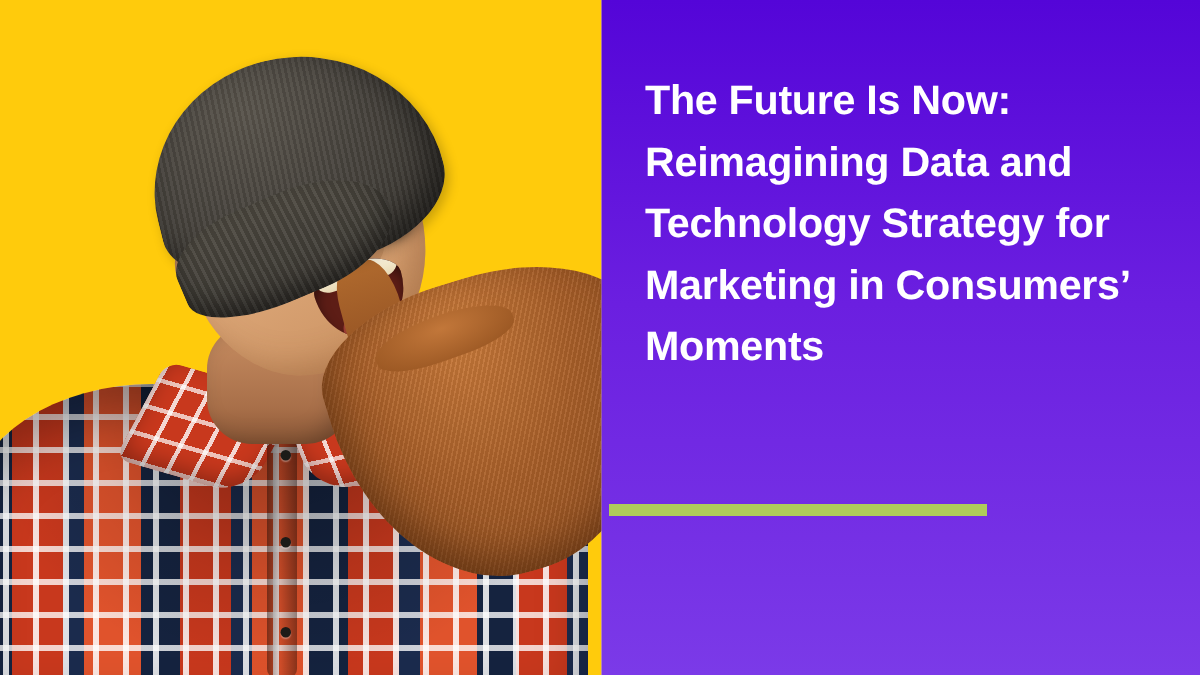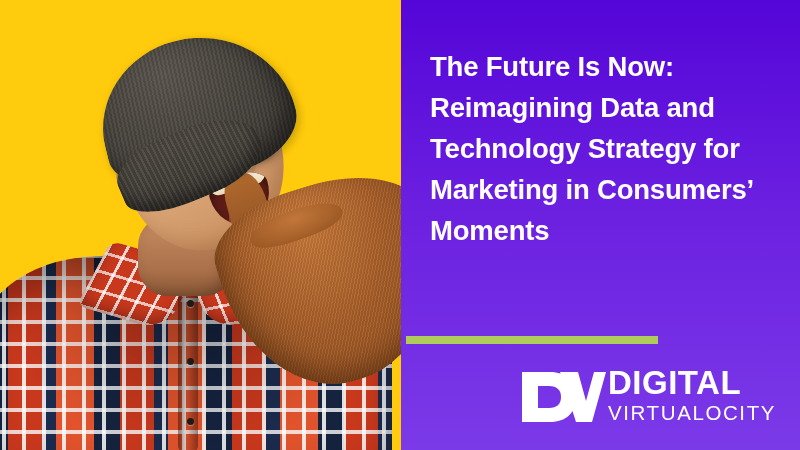--- a/index.html
+++ b/index.html
@@ -382,35 +382,15 @@
 
     </div>
   </div>
 
   <div class="content-panel">
 
     <h1 class="headline">The Future Is Now: Reimagining Data and Technology Strategy for Marketing in Consumers’ Moments</h1>
 
     <div class="divider"></div>
 
-    <div class="logo">
-
-      <div class="logo-mark">
-        <svg width="86" height="58" viewBox="0 0 86 58" aria-hidden="true">
-
-          <path d="M2 4 H30 C46 4 56 13 56 29 C56 45 46 54 30 54 H2 Z
-                   M18 18 V40 H29 C37 40 41 36 41 29 C41 22 37 18 29 18 Z" fill="#ffffff" fill-rule="evenodd"></path>
-
-          <path d="M40 4 H58 L66 33 L74 4 H86 L72 54 H56 Z" fill="#ffffff"></path>
-
-          <path d="M44 6 L52 6 L57 22 L52 22 Z" fill="#ffffff" opacity="0.9"></path>
-        </svg>
-      </div>
-
-      <div class="logo-word">
-        <span class="primary">DIGITAL</span>
-        <span class="secondary">VIRTUALOCITY</span>
-      </div>
-
-    </div>
   </div>
 
 </div>
 
 </body></html>

